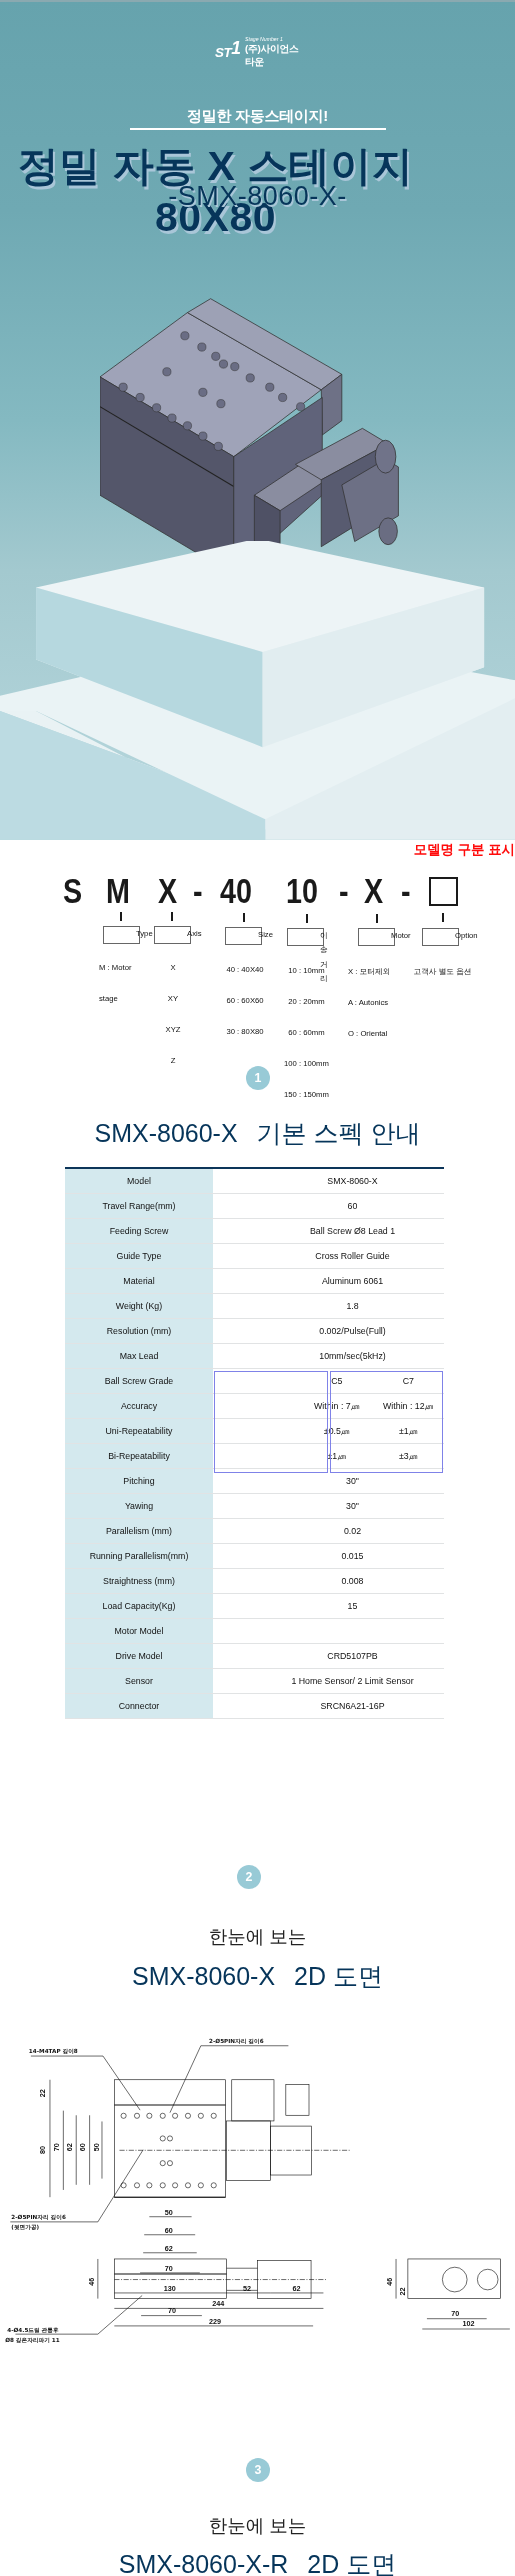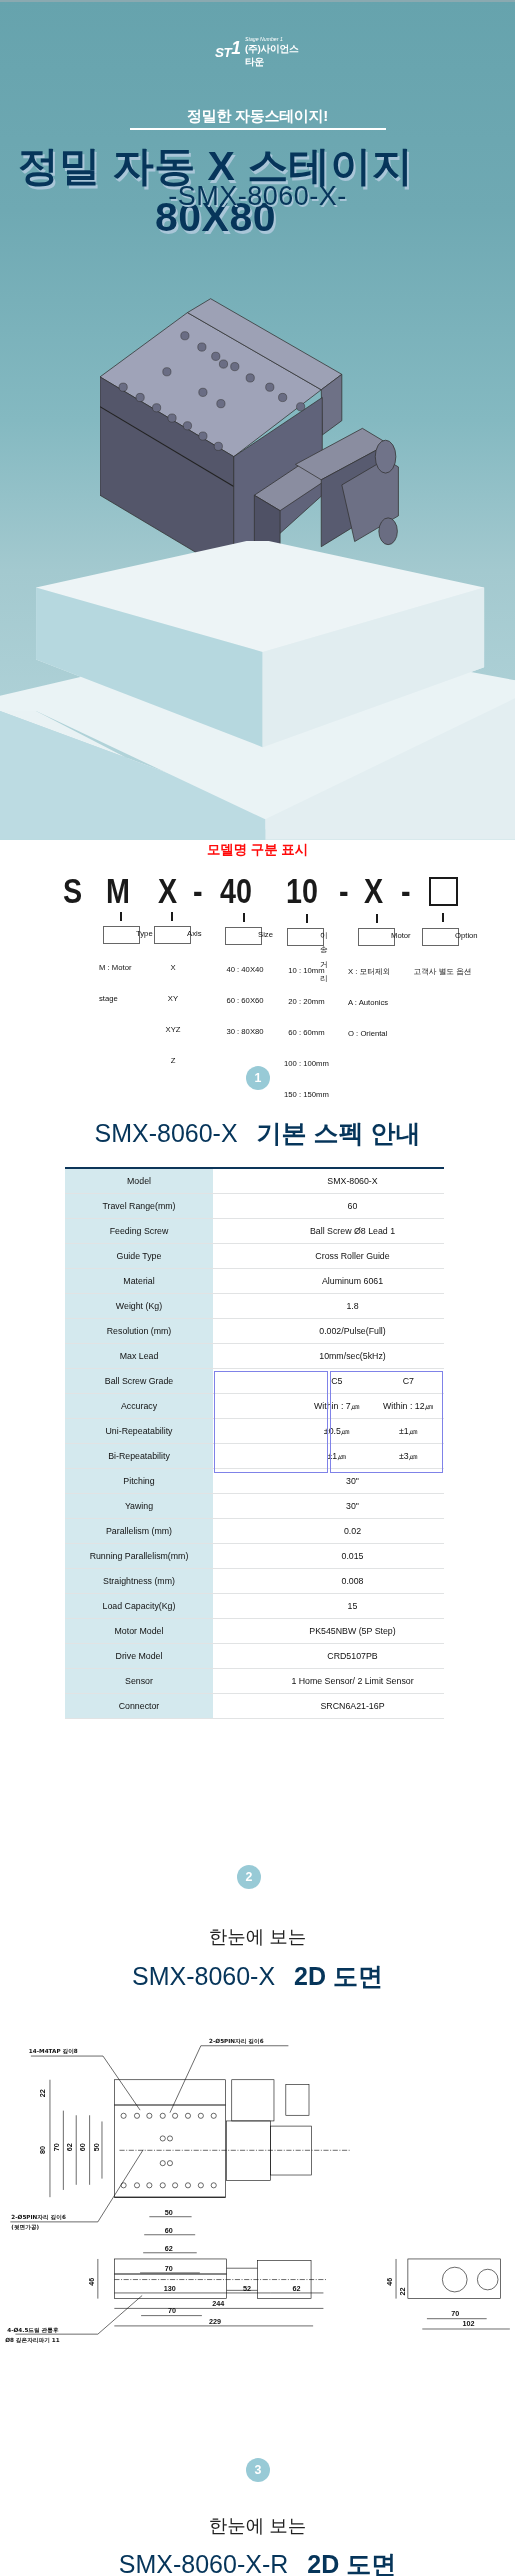--- a/index.html
+++ b/index.html
@@ -30,33 +30,33 @@
   .hero-model {
     position:absolute; left:0; top:181px; width:515px; text-align:center;
     color:#06355a; font-size:27px; letter-spacing:0.5px;
     text-shadow: 1.5px 1.5px 0 #a9c6d8;
   }
 
   .stage-illust { position:absolute; left:100px; top:289px; width:319px; height:289px; }
   .pedestal { position:absolute; left:0; top:541px; width:515px; height:299px; }
 
   
-  .model-code-title { position:absolute; left:0; top:841px; width:515px; text-align:center; color:#ff0a0a; font-weight:bold; font-size:13.4px; }
+  .model-code-title { position:absolute; left:0; top:841px; width:515px; text-align:right; color:#ff0a0a; font-weight:bold; font-size:13.4px; }
   .code-row { position:absolute; top:871px; left:0; width:515px; height:36px; }
   .code-char { position:absolute; top:0; font-weight:bold; font-size:35px; color:#1a1a1a; font-family:"Liberation Sans Narrow","Liberation Sans",sans-serif; transform:scaleX(0.82); transform-origin:left top; }
   .code-box { position:absolute; left:429px; top:6.2px; width:29px; height:29px; border:2.1px solid #1a1a1a; }
   .tick { position:absolute; width:1.5px; height:8.8px; background:#1a1a1a; }
   .cat-box { position:absolute; height:17.5px; width:37px; border:1.5px solid #666; background:#fff; font-size:7.7px; text-align:center; line-height:14.4px; color:#111; font-family:"Liberation Sans", sans-serif; transform:scaleX(1);padding-left:32px; }
   .cat-val { position:absolute; font-size:7.7px; color:#111; line-height:31px; white-space:nowrap; text-align:center; }
   .cat-val div { height:31px; line-height:31px; }
 
   
   .badge { position:absolute; width:24px; height:24px; border-radius:50%; background:#98cad6; color:#fff; font-weight:bold; font-size:12.4px; text-align:center; line-height:24px; }
   .sec-title { position:absolute; left:0; width:515px; text-align:center; color:#06355a; font-size:25px; }
-  .sec-title b { font-weight:bold;margin-left:12px; }
+  .sec-title b { font-weight:normal;margin-left:12px; }
   .sec-kicker { position:absolute; left:0; width:515px; text-align:center; color:#222; font-size:18.5px; font-weight:normal; }
 
   
   .spec-table { position:absolute; left:65px; top:1167px; width:379px; border-top:2.1px solid #0c3559; }
   .spec-row { display:flex; height:25px; border-bottom:1px solid #e1e3e4;gap:48px; }
   .spec-label { width:148px; background:#d4e9ee; text-align:center; font-size:8.8px; line-height:24px; color:#111; white-space:nowrap; }
   .spec-value { flex:1; text-align:center; font-size:8.8px; line-height:24px; color:#111; background:#fff; }
   .spec-split { flex:1; display:flex; background:#fff;margin-left:40px; }
   .spec-split .c { flex:1; text-align:center; font-size:8.8px; line-height:24px; }
   .grade-frame { position:absolute; border:1.5px solid #7f82e8; pointer-events:none; }
@@ -285,21 +285,20 @@
     <div class="spec-row">
         <div class="spec-label">Straightness (mm)</div>
         <div class="spec-value">0.008</div>
       </div>
     <div class="spec-row">
         <div class="spec-label">Load Capacity(Kg)</div>
         <div class="spec-value">15</div>
       </div>
     <div class="spec-row">
         <div class="spec-label">Motor Model</div>
-        <div class="spec-value">PK545NBW (5P Step)</div>
       </div>
     <div class="spec-row">
         <div class="spec-label">Drive Model</div>
         <div class="spec-value">CRD5107PB</div>
       </div>
     <div class="spec-row">
         <div class="spec-label">Sensor</div>
         <div class="spec-value">1 Home Sensor/ 2 Limit Sensor</div>
       </div>
     <div class="spec-row">

